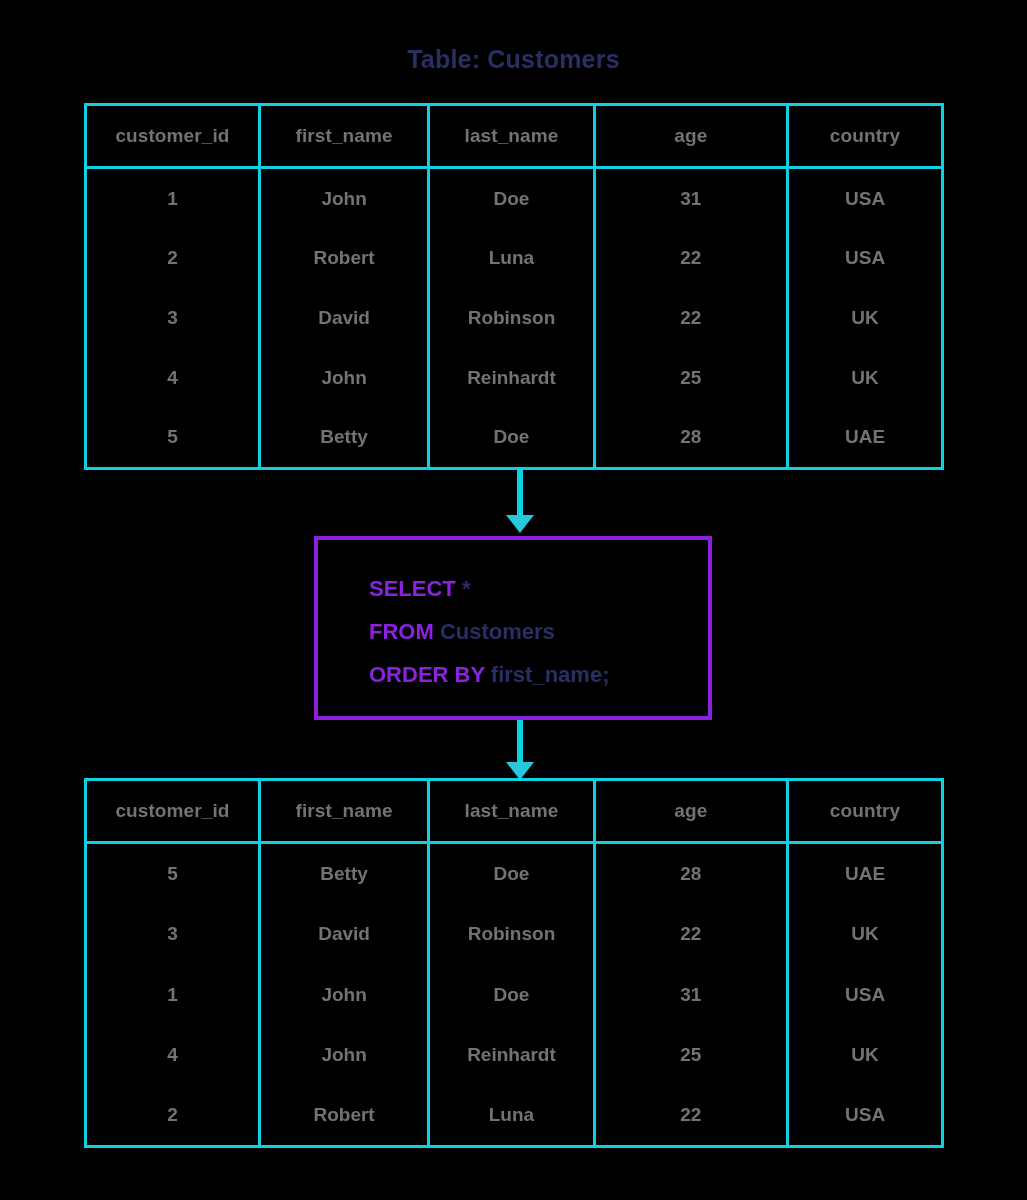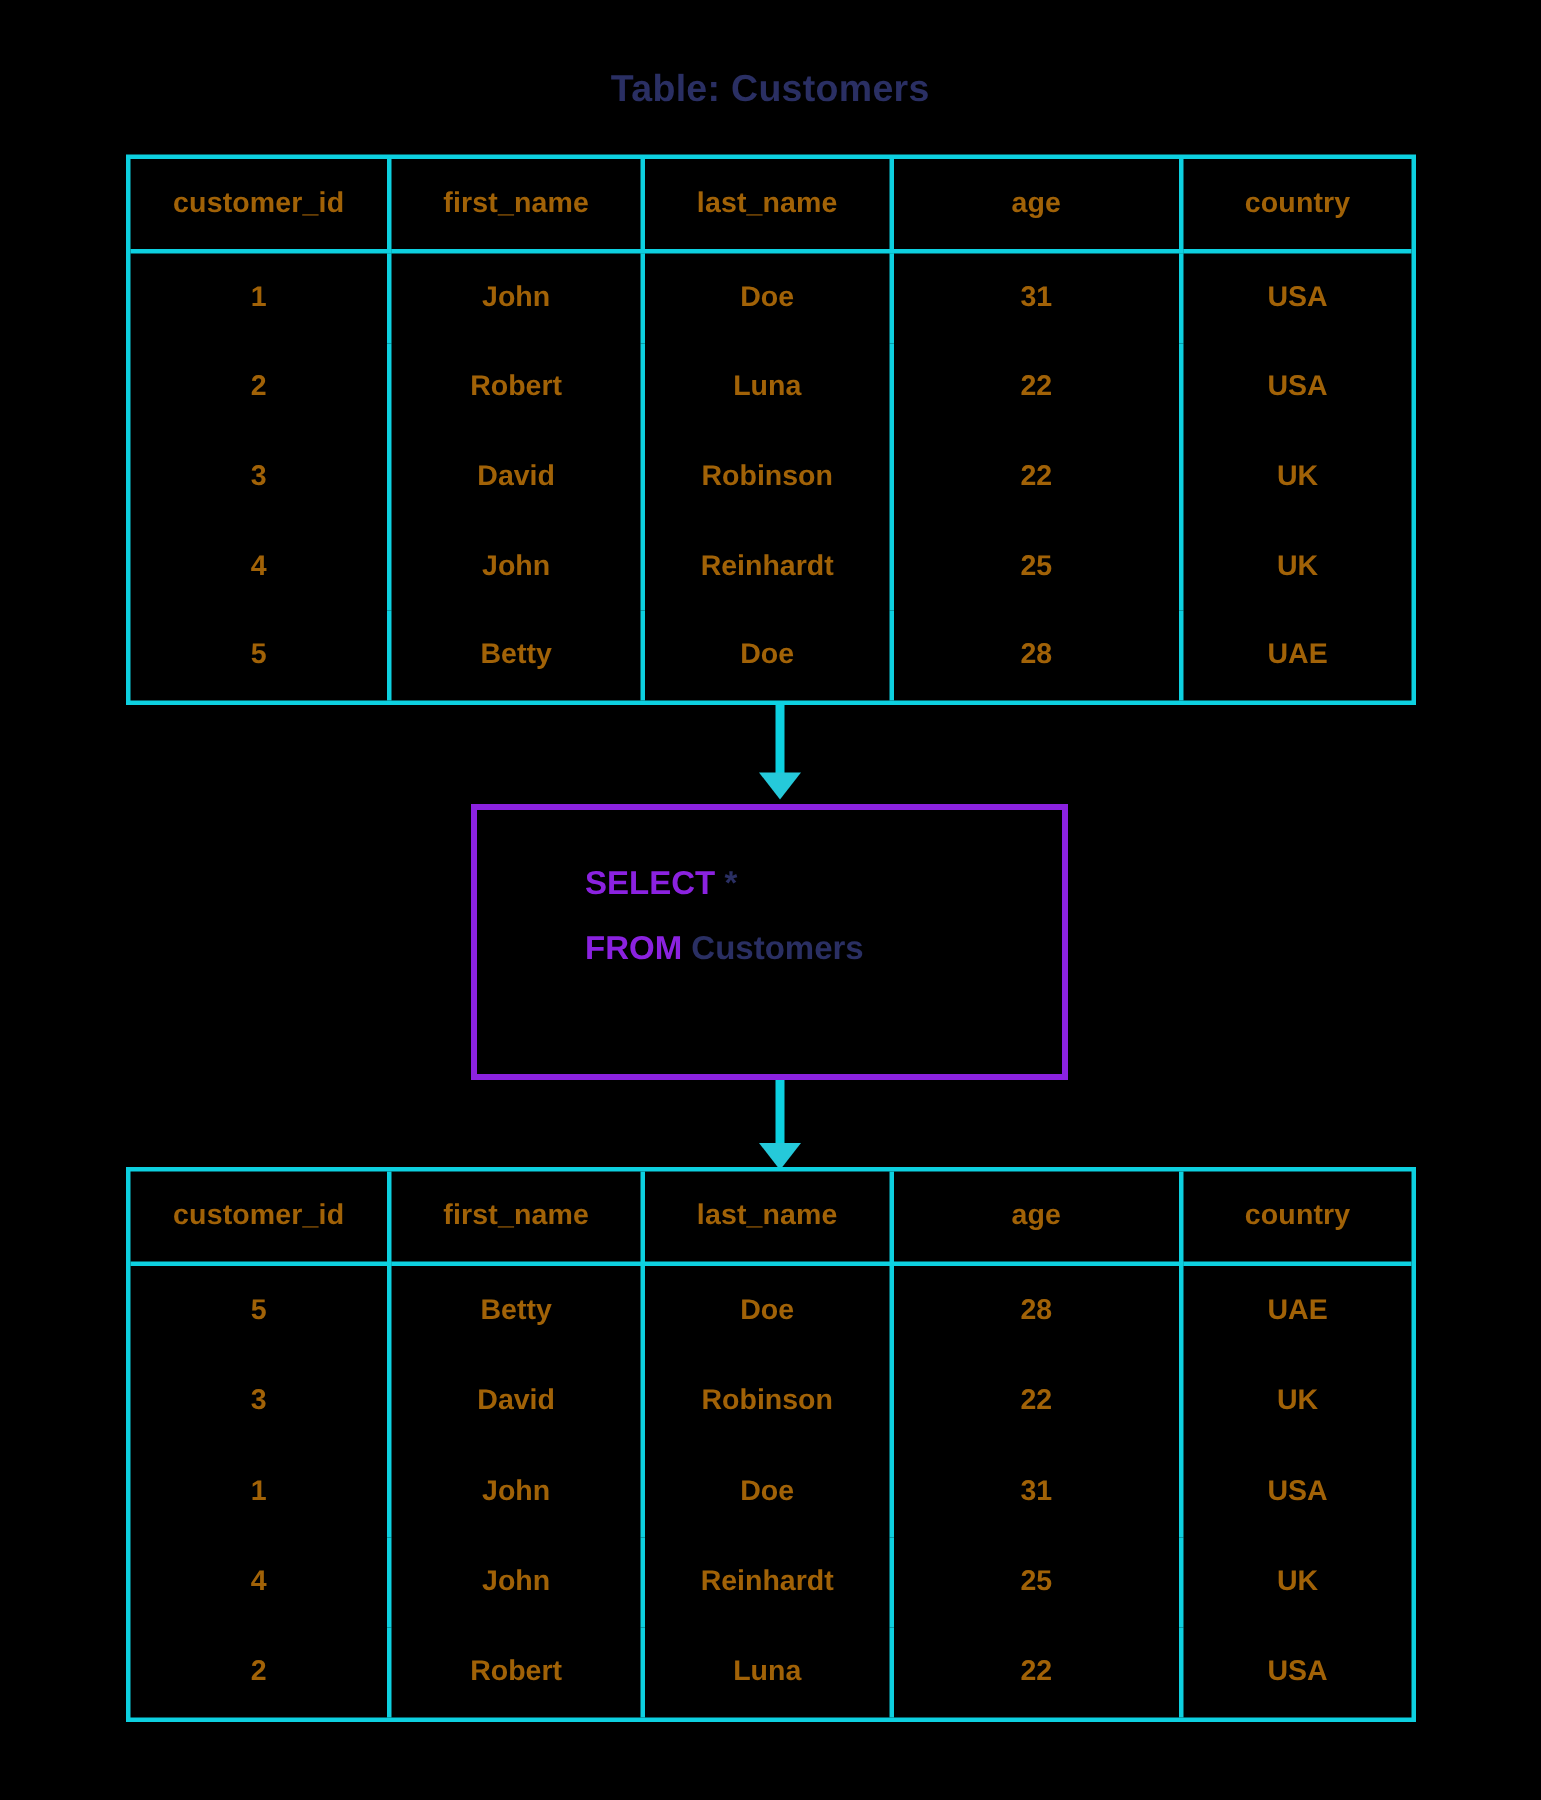--- a/index.html
+++ b/index.html
@@ -46,21 +46,21 @@
     border-collapse: collapse;
   }
   .sql-table table {
     width: 100%;
     height: 100%;
     border-collapse: collapse;
     table-layout: fixed;
   }
   .sql-table th,
   .sql-table td {
-    color: #a16207;
+    color: #737373;
     text-align: center;
     vertical-align: middle;
     border-right: 3px solid #0dd0e0;
     font-weight: bold;
     padding: 0;
   }
   .sql-table th:last-child,
   .sql-table td:last-child {
     border-right: none;
   }
@@ -122,21 +122,20 @@
     width: 398px;
     height: 184px;
     border: 4px solid #8b22e0;
     box-sizing: border-box;
   }
   .query-lines {
     position: absolute;
     left: 51px;
     top: 27px;
     right: 10px;
-    margin-left: 21px;
   }
   .query-line {
     font-size: 22px;
     font-weight: bold;
     line-height: 43px;
     white-space: nowrap;
     color: #2a2f63;
   }
   .kw {
     color: #8b22e0;
@@ -225,20 +224,24 @@
   <div id="query-box">
     <div class="query-lines">
       <div class="query-line">
         <span class="kw">SELECT</span>
         <span class="star">*</span>
       </div>
       <div class="query-line">
         <span class="kw">FROM</span>
         <span class="operand">Customers</span>
       </div>
+      <div class="query-line">
+        <span class="kw">ORDER BY</span>
+        <span class="operand">first_name;</span>
+      </div>
     </div>
   </div>
 
   <div class="arrow" id="arrow-bottom">
     <div class="shaft"></div>
     <div class="head"></div>
   </div>
 
   <div class="sql-table" id="table-bottom">
     <table>

